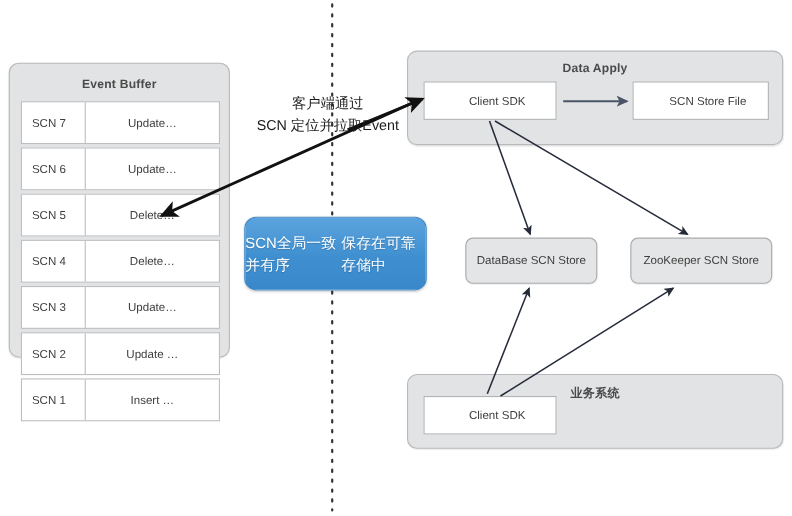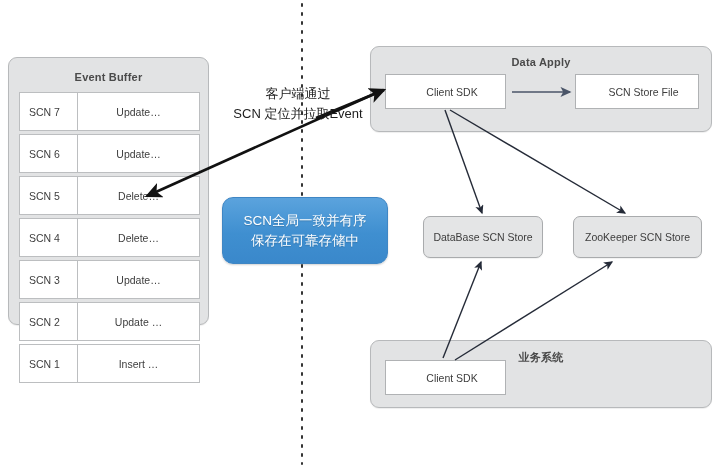--- a/index.html
+++ b/index.html
@@ -161,21 +161,20 @@
     position: absolute;
     left: 222px;
     top: 197px;
     width: 166px;
     height: 67px;
     border-radius: 11px;
     background: linear-gradient(180deg, #5ba3dd 0%, #3f8fd0 55%, #3a88cb 100%);
     border: 1px solid #3f86c4;
     box-sizing: border-box;
     display: flex;
-    flex-direction: column;
     align-items: center;
     justify-content: center;
     color: #ffffff;
     font-size: 13.5px;
     line-height: 20px;
     text-shadow: 0 1px 1px rgba(0,0,0,0.18);
     box-shadow: 0 1px 2px rgba(0,0,0,0.18);
   }
 
   

